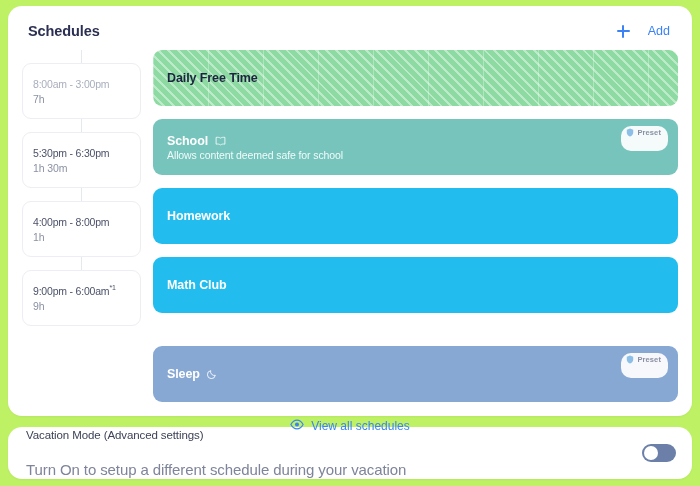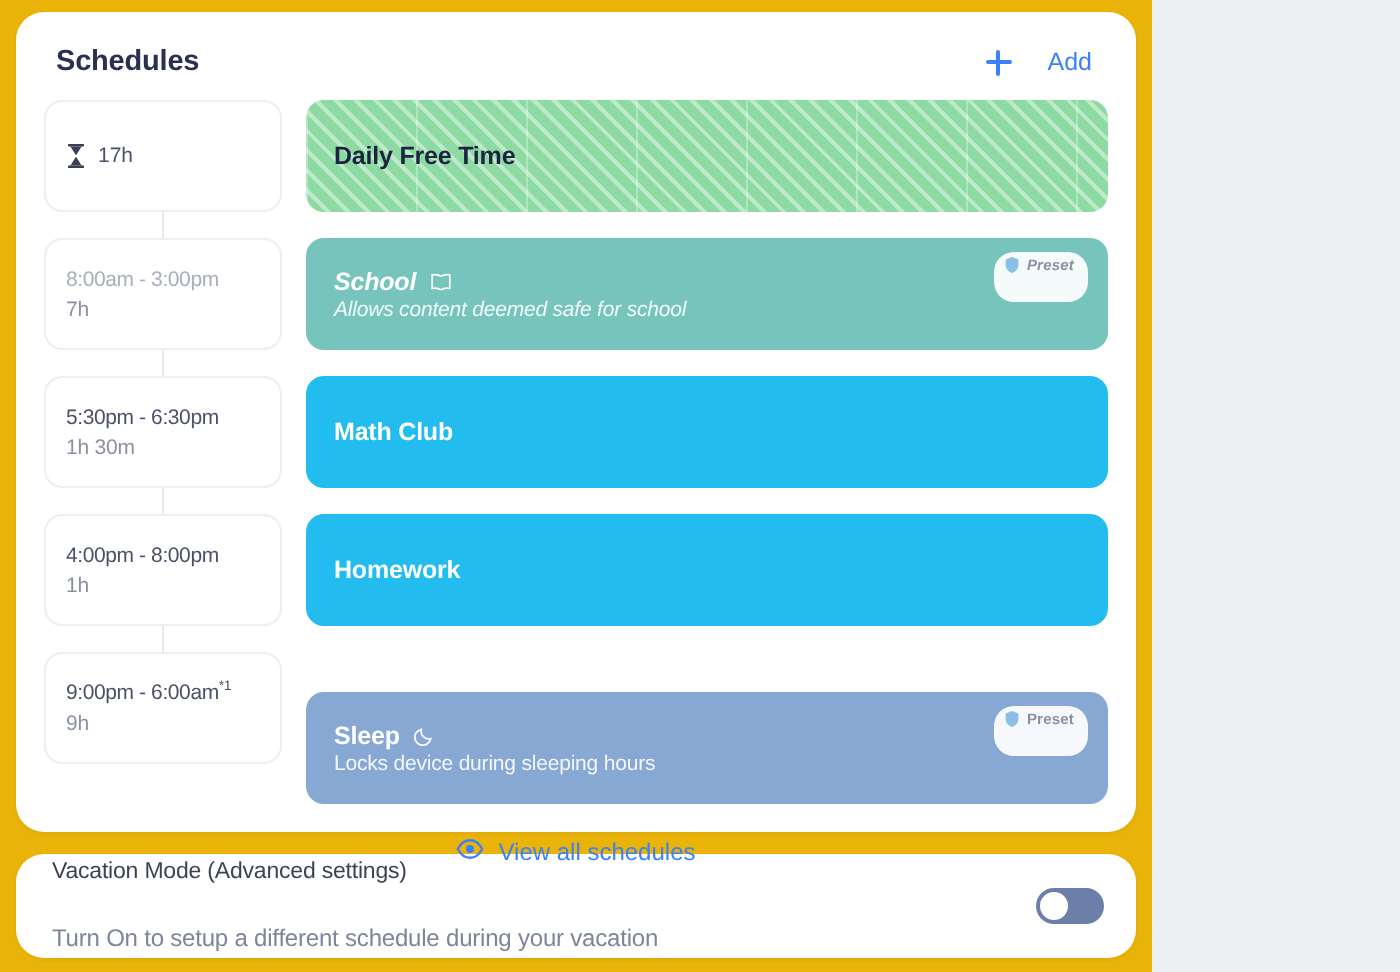--- a/index.html
+++ b/index.html
@@ -7,23 +7,23 @@
   html, body {
     width: 700px;
     height: 486px;
     background: #eceef2;
     font-family: "Liberation Sans", sans-serif;
     overflow: hidden;
   }
 
   .page {
     position: relative;
-    width: 576px;
+    width: 700px;
     height: 486px;
-    background: #eab308;
+    background: #bef264;
     padding: 6px 8px;
   }
 
   
   .schedules-card {
     position: relative;
     background: #ffffff;
     border-radius: 14px;
     height: 410px;
     padding: 12px 14px 0 14px;
@@ -185,21 +185,21 @@
         rgba(255,255,255,0) 7px),
       repeating-linear-gradient(90deg,
         rgba(255,255,255,0.30) 0px,
         rgba(255,255,255,0.30) 1px,
         rgba(255,255,255,0) 1px,
         rgba(255,255,255,0) 55px);
     color: #1d2340;
   }
   .bar-free .bar-subtitle { color: #2b3350; }
 
-  .bar-school   { background: #76c4bc; color: #ffffff; font-style: italic; }
+  .bar-school   { background: #76c4bc; color: #ffffff; }
   .bar-school .bar-subtitle { color: #f2fbfa; }
 
   .bar-blue     { background: #22bdee; color: #ffffff; }
 
   .bar-sleep    { background: #88a8d4; color: #ffffff; margin-top: 20px; }
   .bar-sleep .bar-subtitle { color: #f3f6fc; }
 
   .preset-badge {
     position: absolute;
     top: 7px;
@@ -247,21 +247,21 @@
     align-items: center;
     justify-content: space-between;
     box-shadow: 0 1px 2px rgba(25,35,70,0.05);
   }
   .vacation-title {
     font-size: 11.5px;
     color: #3d4257;
     letter-spacing: -0.1px;
   }
   .vacation-sub {
-    font-size: 12px;
+    font-size: 15px;
     color: #7e8499;
     margin-top: 20px;
     letter-spacing: -0.1px;
   }
 
   .toggle {
     width: 34px;
     height: 18px;
     border-radius: 9px;
     background: #6b7fa8;
@@ -291,33 +291,20 @@
       <div class="add-button">
         <span class="add-plus"></span>
         <span>Add</span>
       </div>
     </div>
 
     <div class="schedule-body">
 
       <div class="time-column">
 
-        <div class="time-card">
-          <div class="time-first-row">
-            <span class="hourglass-icon">
-              <svg viewBox="0 0 10 12" width="10" height="12" fill="currentColor">
-                <rect x="1" y="0" width="8" height="1.2" rx="0.3"></rect>
-                <rect x="1" y="10.8" width="8" height="1.2" rx="0.3"></rect>
-                <path d="M2.2 1.2 h5.6 L5 5.6 Z"></path>
-                <path d="M5 6.4 L7.8 10.8 h-5.6 Z"></path>
-              </svg>
-            </span>
-            <span>17h</span>
-          </div>
-        </div>
 
         <div class="connector"></div>
 
         <div class="time-card">
           <div class="time-range muted">8:00am - 3:00pm</div>
           <div class="time-duration">7h</div>
         </div>
 
         <div class="connector"></div>
 
@@ -363,37 +350,36 @@
             <span class="badge-icon">
               <svg viewBox="0 0 10 11" width="8" height="9" fill="currentColor">
                 <path d="M5 0.5 L9 2 V5.5 C9 8 7.2 9.7 5 10.5 C2.8 9.7 1 8 1 5.5 V2 Z"></path>
               </svg>
             </span>
             <span>Preset</span>
           </div>
         </div>
 
         <div class="bar bar-blue">
+          <div class="bar-title">Homework</div>
+        </div>
+
+        <div class="bar bar-blue">
           <div class="bar-title">Math Club</div>
-        </div>
-
-        <div class="bar bar-blue">
-          <div class="bar-title">Homework</div>
         </div>
 
         <div class="bar bar-sleep">
           <div class="bar-title">
             <span>Sleep</span>
             <span class="title-icon">
               <svg viewBox="0 0 12 12" width="10" height="10" fill="none" stroke="currentColor" stroke-width="1.1">
                 <path d="M10 7.6 A4.6 4.6 0 0 1 4.4 2 A4.8 4.8 0 1 0 10 7.6 Z"></path>
               </svg>
             </span>
           </div>
-          <div class="bar-subtitle">Locks device during sleeping hours</div>
           <div class="preset-badge">
             <span class="badge-icon">
               <svg viewBox="0 0 10 11" width="8" height="9" fill="currentColor">
                 <path d="M5 0.5 L9 2 V5.5 C9 8 7.2 9.7 5 10.5 C2.8 9.7 1 8 1 5.5 V2 Z"></path>
               </svg>
             </span>
             <span>Preset</span>
           </div>
         </div>
 

